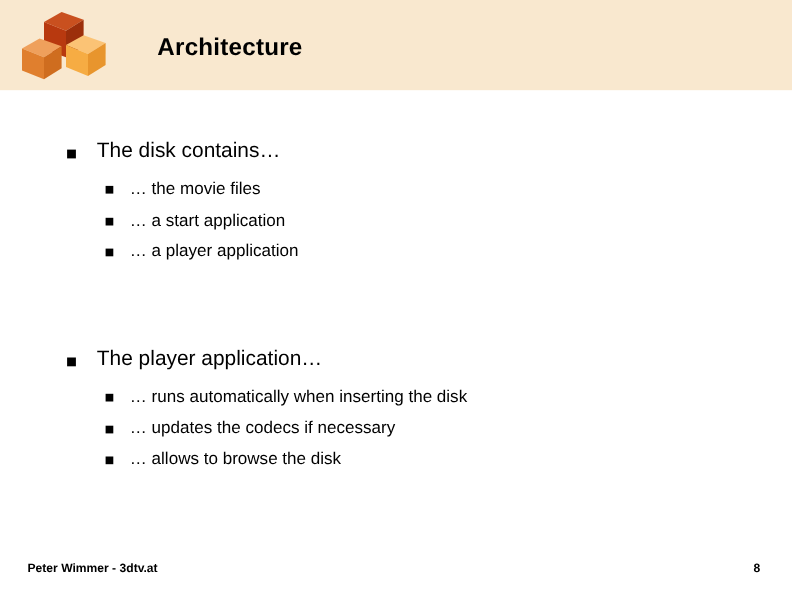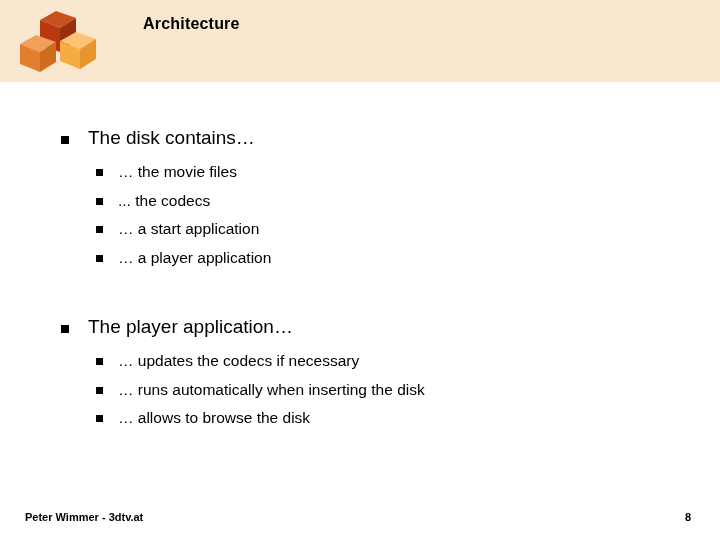--- a/index.html
+++ b/index.html
@@ -34,22 +34,22 @@
     top: 6px;
     width: 86px;
     height: 68px;
   }
   #logo svg { display: block; }
 
   
   #slide-title {
     position: absolute;
     left: 143px;
-    top: 11px;
-    font-size: 16px;
+    top: 30px;
+    font-size: 22px;
     font-weight: bold;
     color: #000000;
     letter-spacing: 0.2px;
     line-height: 26px;
     white-space: nowrap;
   }
 
   
   #body-content {
     position: absolute;
@@ -173,46 +173,42 @@
       <span class="l1-marker"></span>
       <span class="l1-text">The disk contains…</span>
     </div>
     <div class="l2-list">
       <div class="l2-row">
         <span class="l2-marker"></span>
         <span class="l2-text">… the movie files</span>
       </div>
       <div class="l2-row">
         <span class="l2-marker"></span>
-        <span class="l2-text">... the codecs</span>
-      </div>
-      <div class="l2-row">
-        <span class="l2-marker"></span>
         <span class="l2-text">… a start application</span>
       </div>
       <div class="l2-row">
         <span class="l2-marker"></span>
         <span class="l2-text">… a player application</span>
       </div>
     </div>
   </div>
 
   <div class="bullet-group" id="group-start">
     <div class="l1-row">
       <span class="l1-marker"></span>
       <span class="l1-text">The player application…</span>
     </div>
     <div class="l2-list">
       <div class="l2-row">
         <span class="l2-marker"></span>
+        <span class="l2-text">… runs automatically when inserting the disk</span>
+      </div>
+      <div class="l2-row">
+        <span class="l2-marker"></span>
         <span class="l2-text">… updates the codecs if necessary</span>
-      </div>
-      <div class="l2-row">
-        <span class="l2-marker"></span>
-        <span class="l2-text">… runs automatically when inserting the disk</span>
       </div>
       <div class="l2-row">
         <span class="l2-marker"></span>
         <span class="l2-text">… allows to browse the disk</span>
       </div>
     </div>
   </div>
 
 </div>
 

